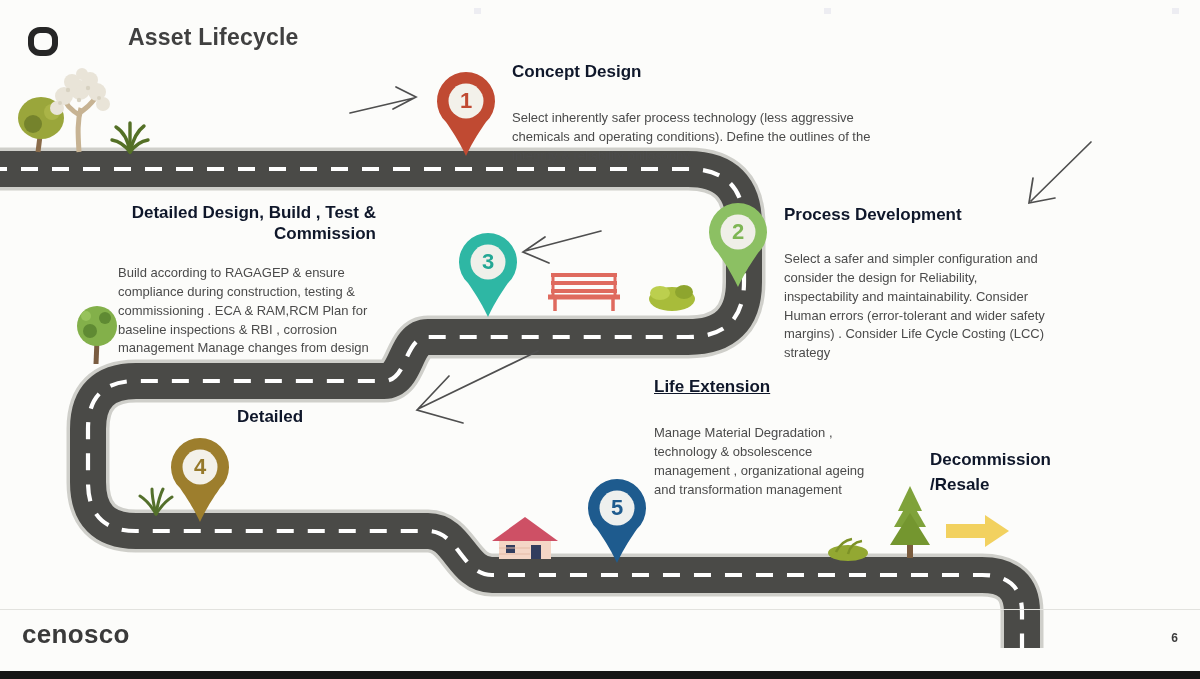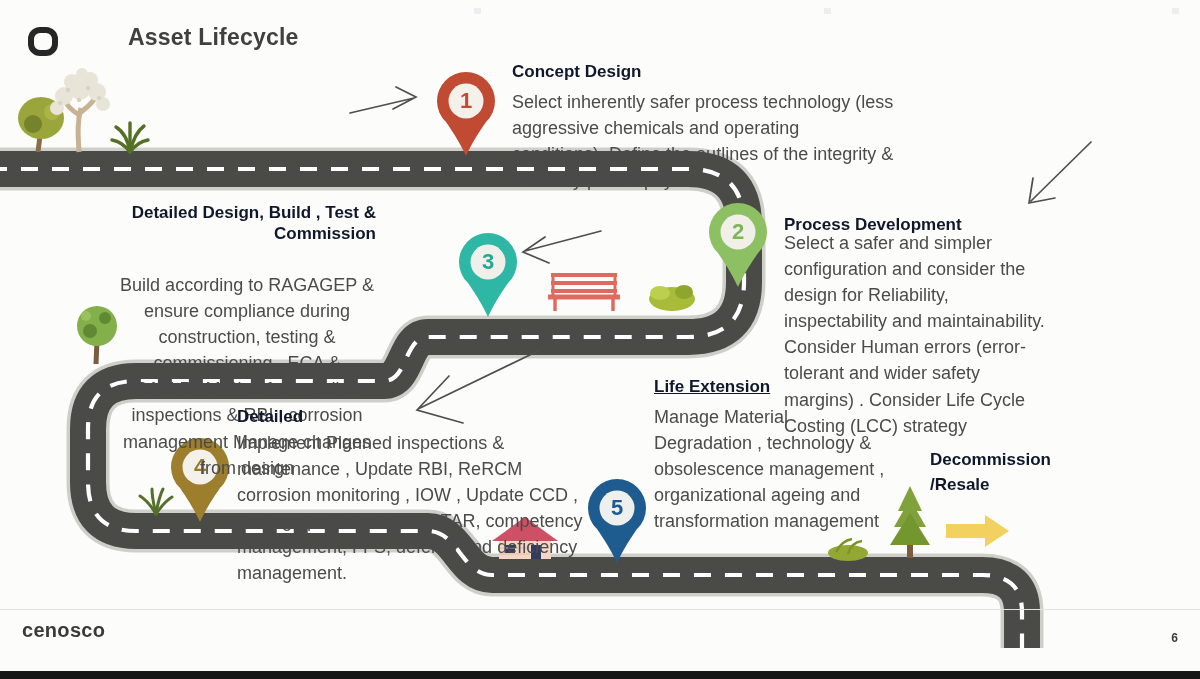--- a/index.html
+++ b/index.html
@@ -14,44 +14,44 @@
   
   .title-icon{
     left:28px;top:27px;width:18px;height:17px;
     border:6px solid #262626;border-radius:12px;
   }
   .page-title{
     left:90px;top:24px;font-size:23px;font-weight:700;color:#404040;letter-spacing:.2px;margin-left:38px;
   }
   
   .stage-title{font-size:17px;font-weight:700;color:#0f172a;line-height:1.25;}
-  .stage-desc{font-size:18px;color:#4b4b4b;line-height:1.45;}
+  .stage-desc{font-size:13px;color:#4b4b4b;line-height:1.45;margin-top:20px;}
   .s1-title{left:512px;top:61px;}
   .s1-desc{left:512px;top:89px;width:382px;}
-  .s2-title{left:784px;top:214px;}
+  .s2-title{left:784px;top:204px;}
   .s2-desc{left:784px;top:230px;width:262px;}
   .s3-title{left:118px;top:202px;width:258px;text-align:right;}
-  .s3-desc{left:118px;top:272px;width:258px;text-align:center;}
+  .s3-desc{left:118px;top:244px;width:258px;text-align:left;}
   .s4-title{left:237px;top:406px;}
   .s4-desc{left:237px;top:430px;width:362px;}
   .s5-title{left:654px;top:376px;text-decoration:underline;}
   .s5-desc{left:654px;top:404px;width:232px;}
   .s6-title{left:930px;top:448px;width:160px;line-height:1.45;}
   
   .pin-num{
     width:36px;text-align:center;font-size:22px;font-weight:700;
   }
   .pn1{left:448px;top:88px;color:#c04a32;}
   .pn2{left:720px;top:219px;color:#7eb654;}
   .pn3{left:470px;top:249px;color:#23a794;}
   .pn4{left:182px;top:454px;color:#96792b;}
   .pn5{left:599px;top:495px;color:#1e5b8e;}
   
   .footer-line{left:0;top:609px;width:1200px;height:1px;background:#e2e2de;}
-  .brand{left:22px;top:619px;font-size:20px;font-weight:600;color:#3a3a3a;letter-spacing:.3px;}
+  .brand{left:22px;top:619px;font-size:26px;font-weight:600;color:#3a3a3a;letter-spacing:.3px;}
   .page-num{left:1158px;top:631px;width:20px;text-align:right;font-size:12px;font-weight:700;color:#3c3c3c;}
   .bottom-bar{left:0;top:671px;width:1200px;height:8px;background:#151515;}
   .speck{width:7px;height:6px;background:#ededf2;top:8px;}
 </style>
 </head>
 <body>
 
 <div class="slide">
 
   <svg class="scene" viewBox="0 0 1200 679">
@@ -197,21 +197,20 @@
   <div class="abs stage-title s1-title">Concept Design</div>
   <div class="abs stage-desc s1-desc">Select inherently safer process technology (less aggressive chemicals and operating conditions).  Define the outlines of the integrity &amp; reliability philosophy.</div>
 
   <div class="abs stage-title s2-title">Process Development</div>
   <div class="abs stage-title s3-title">Detailed Design, Build , Test &amp; Commission</div>
 
   <div class="abs stage-desc s2-desc">Select a safer and simpler configuration and consider the design for Reliability, inspectability and maintainability. Consider Human errors (error-tolerant and wider safety margins) . Consider Life Cycle Costing (LCC) strategy</div>
   <div class="abs stage-desc s3-desc">Build according to RAGAGEP &amp; ensure compliance during construction, testing &amp; commissioning . ECA &amp; RAM,RCM  Plan for baseline inspections &amp; RBI , corrosion management Manage changes from design</div>
 
   <div class="abs stage-title s4-title">Detailed</div>
-  <div class="abs stage-desc s4-desc">Implement Planned inspections &amp; maintenance , Update RBI, ReRCM  corrosion monitoring , IOW , Update CCD , manage plant changes &amp; TAR, competency management, FFS, deferral and deficiency management.</div>
 
   <div class="abs stage-title s5-title">Life Extension</div>
   <div class="abs stage-title s6-title">Decommission /Resale</div>
 
   <div class="abs stage-desc s5-desc">Manage Material Degradation , technology &amp; obsolescence management , organizational ageing and transformation management</div>
 
   <div class="abs footer-line"></div>
   <div class="abs brand">cenosco</div>
   <div class="abs page-num">6</div>
   <div class="abs bottom-bar"></div>

